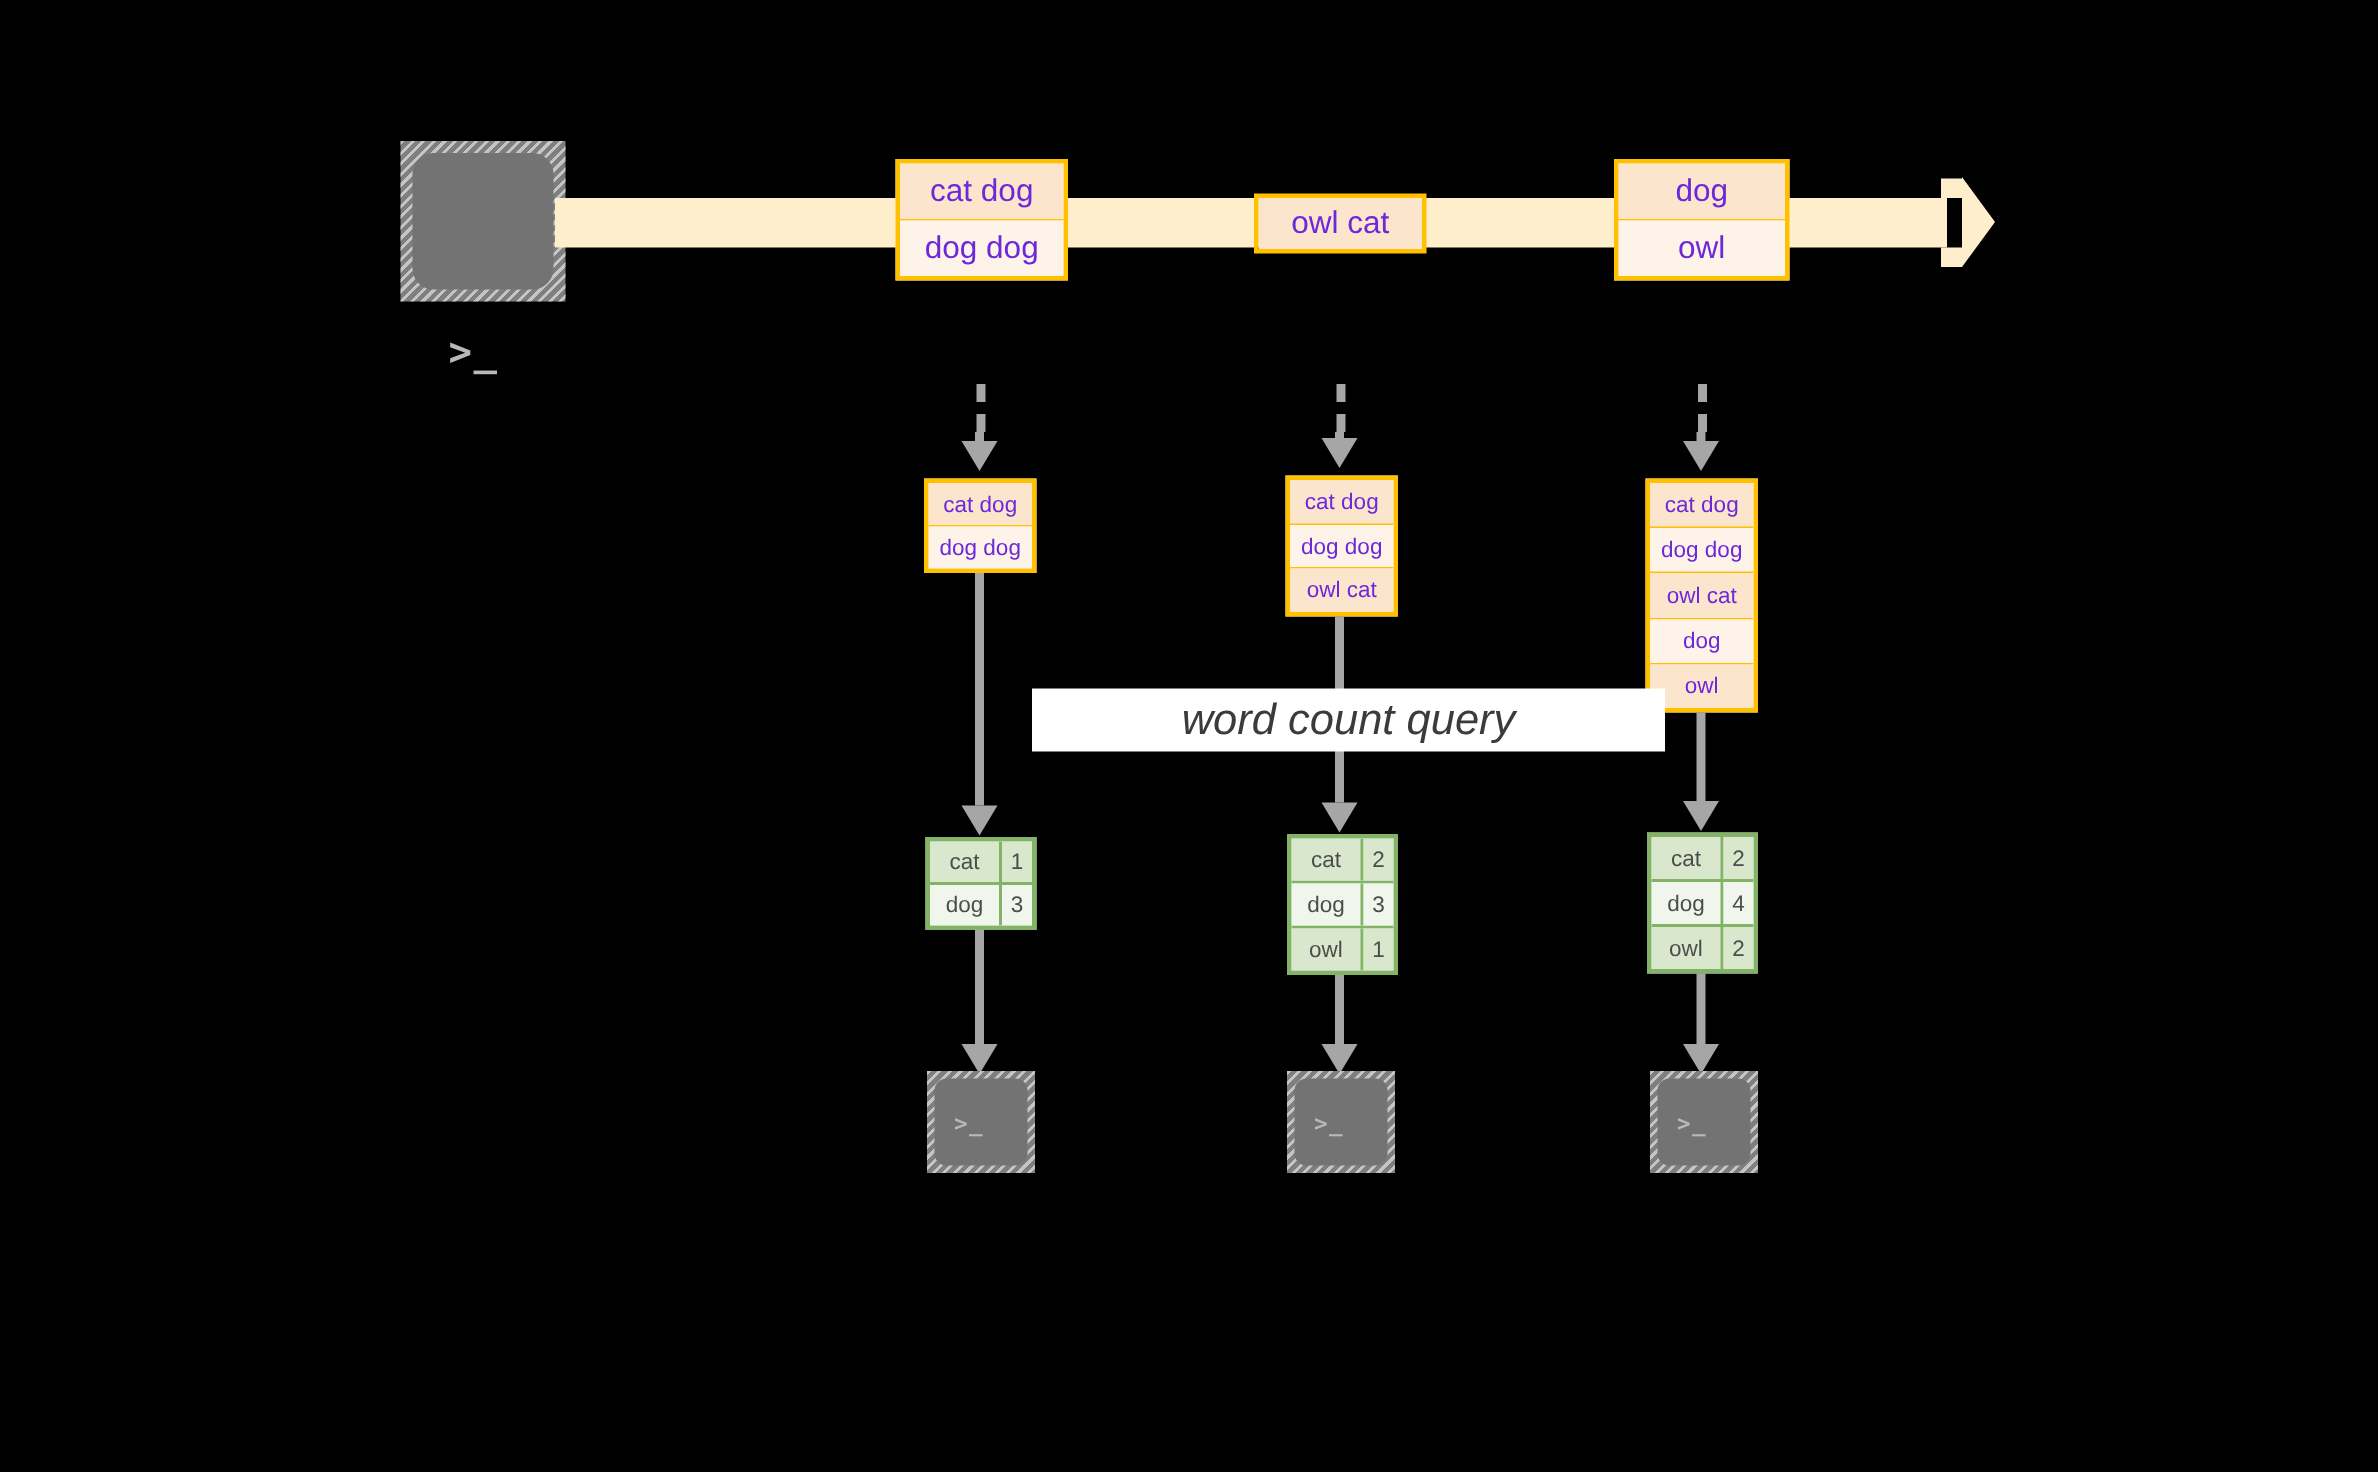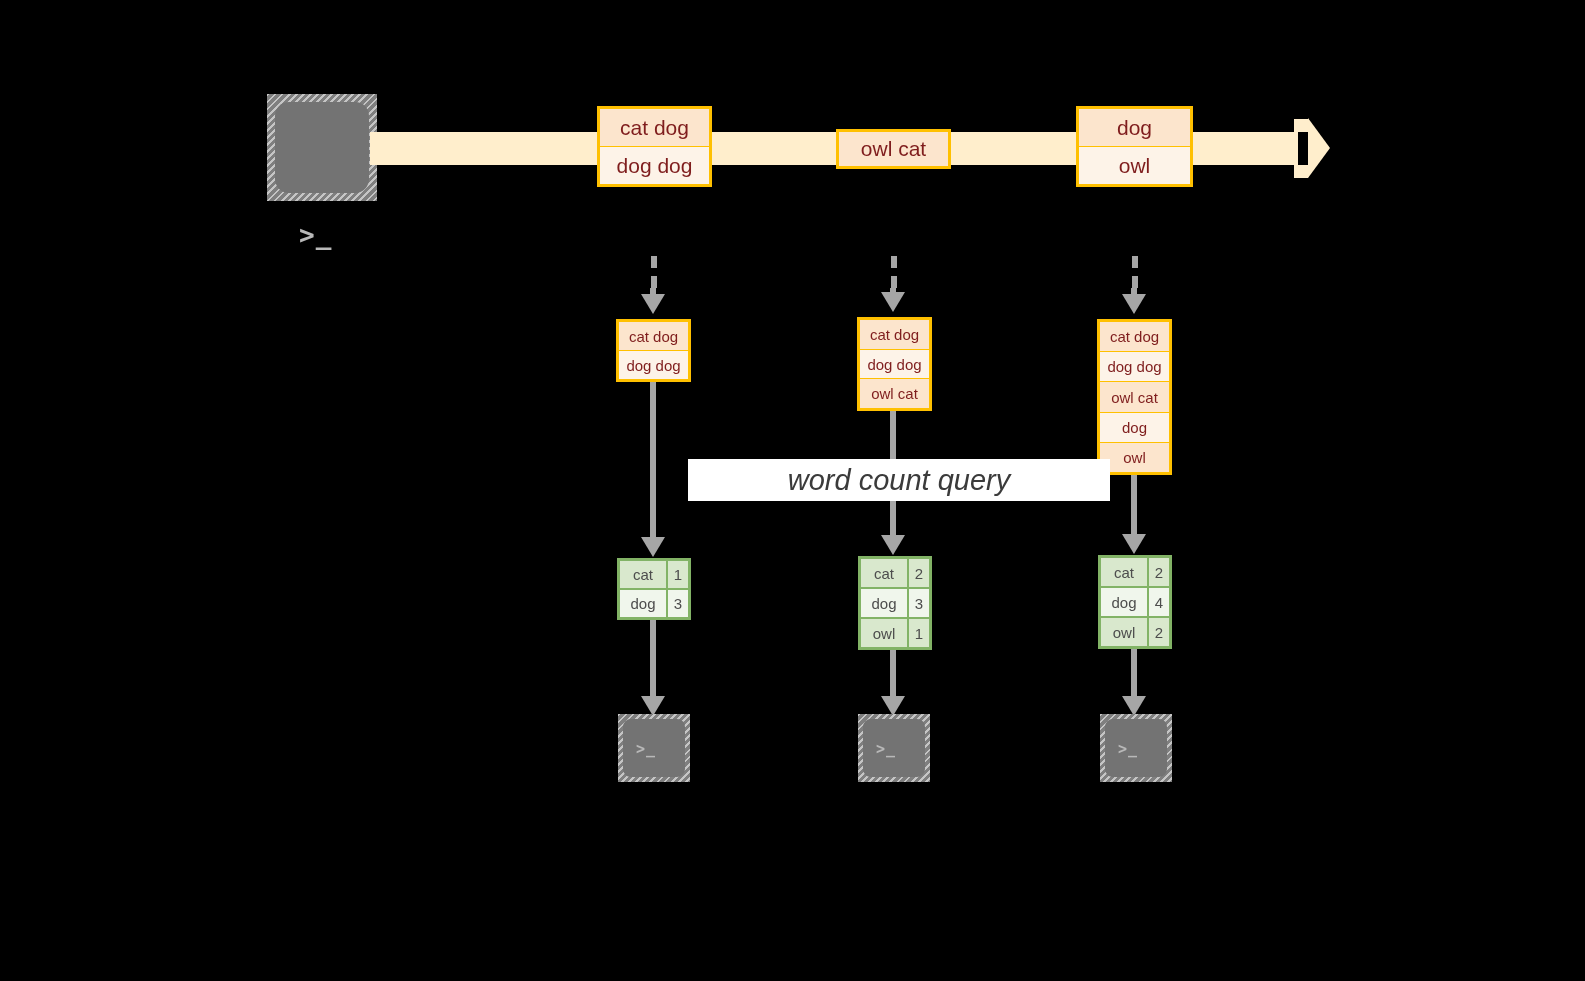--- a/index.html
+++ b/index.html
@@ -91,21 +91,21 @@
     background: #fdf3e8;
     display: flex;
     flex-direction: column;
     overflow: hidden;
   }
   .obox .orow {
     flex: 1 1 auto;
     display: flex;
     align-items: center;
     justify-content: center;
-    color: #7f1d1d;
+    color: #6d28d9;
     background: #fdf3e8;
     border-bottom: 1px solid #ffc000;
     white-space: nowrap;
     text-align: center;
   }
   .obox .orow:last-child { border-bottom: none; }
   .obox .orow.alt { background: #fce5cd; }
 
   
   .gbox {

